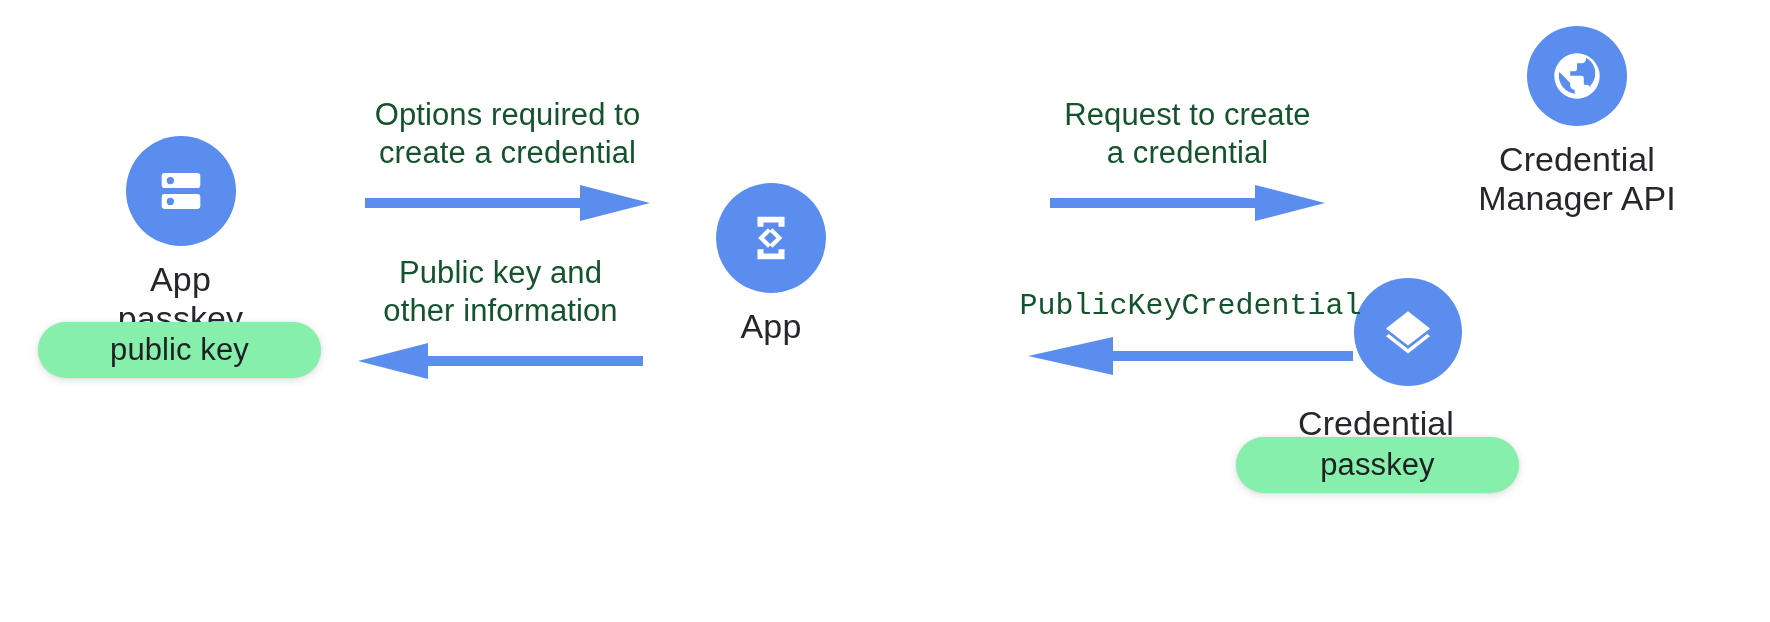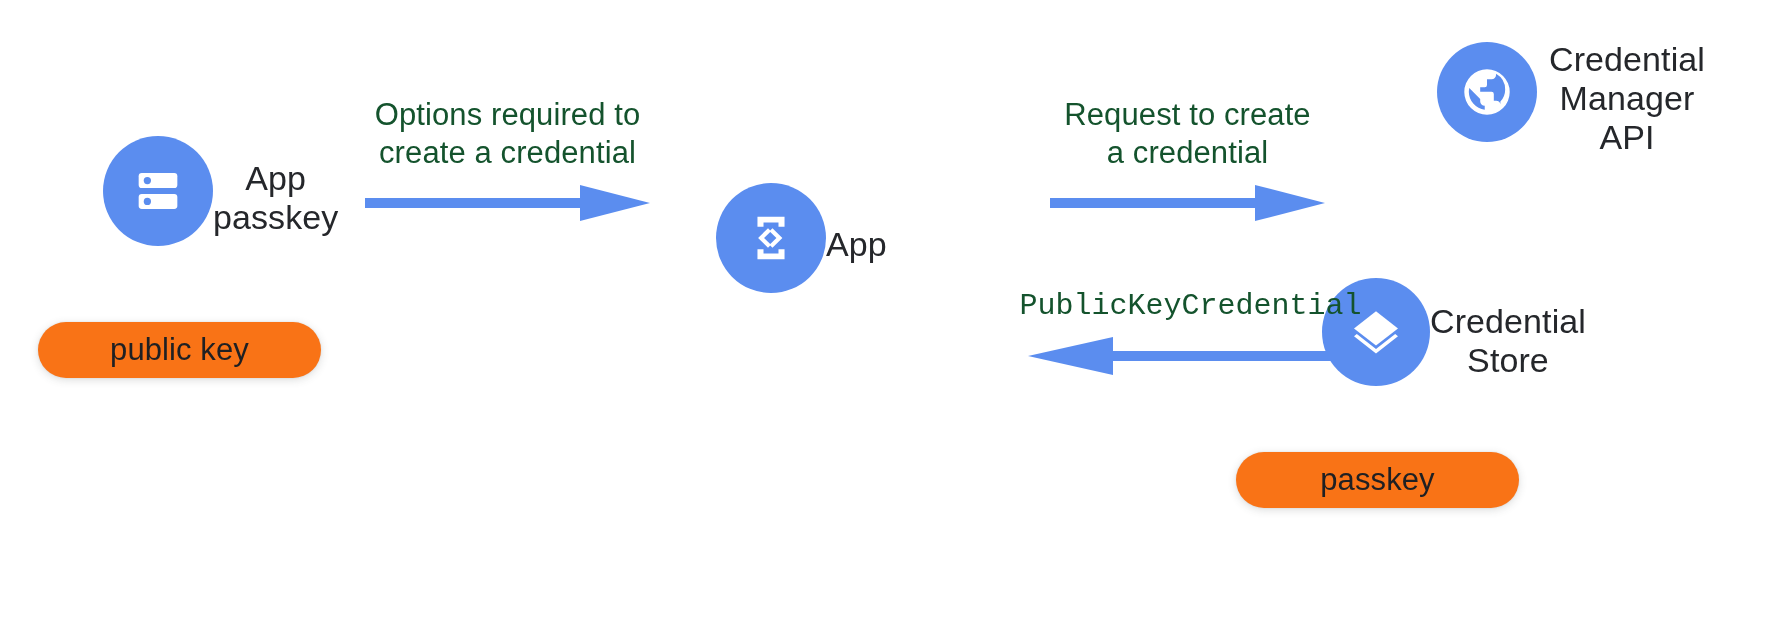--- a/index.html
+++ b/index.html
@@ -16,20 +16,21 @@
     width: 1770px;
     height: 622px;
     background: #ffffff;
     overflow: hidden;
   }
 
   
   .node {
     position: absolute;
     display: flex;
+    flex-direction: column;
     align-items: center;
   }
   .circle {
     border-radius: 50%;
     background: var(--brand, #5b8def);
     display: flex;
     align-items: center;
     justify-content: center;
     flex: none;
   }
@@ -40,21 +41,21 @@
     line-height: 1.15;
     font-weight: 400;
     text-align: center;
     white-space: pre-line;
     letter-spacing: 0.1px;
   }
 
   
   .pill {
     position: absolute;
-    background: #f97316;
+    background: #86efac;
     border-radius: 999px;
     box-shadow: 0 2px 8px rgba(60,64,67,0.18), 0 0 2px rgba(60,64,67,0.12);
     display: flex;
     align-items: center;
     justify-content: center;
     color: #1f2023;
     font-size: 31px;
     letter-spacing: 0.1px;
   }
 
@@ -130,34 +131,43 @@
   <div class="node" style="left:1258px; top:278px; width:236px;">
     <div class="circle" style="width:108px;height:108px; margin-left:64px;">
       <svg width="58" height="58" viewBox="0 0 24 24">
         <path fill="#ffffff" d="M12 3.4 2.9 10.5 12 17.6l9.1-7.1L12 3.4z"></path>
         <path fill="#ffffff" d="M12 19.05 4.05 12.86 2.9 13.75 12 20.85l9.1-7.1-1.16-.89L12 19.05z"></path>
       </svg>
     </div>
     <div class="caption" style="margin-top:18px;">Credential Store</div>
   </div>
 
-  <div class="pill" style="left:1236px; top:452px; width:283px; height:56px;">
+  <div class="pill" style="left:1236px; top:437px; width:283px; height:56px;">
     <span>passkey</span>
   </div>
 
   <div class="flow" style="left:365px; top:96px; width:285px;">
     <div class="flow-label">Options required to
 create a credential</div>
     <div class="arrow-gap"></div>
     <svg class="arrow" width="285" height="42" viewBox="0 0 285 42">
       <rect x="0" y="16" width="225" height="10" fill="#5b8def"></rect>
       <polygon points="215,3 285,21 215,39" fill="#5b8def"></polygon>
     </svg>
   </div>
 
+  <div class="flow" style="left:358px; top:254px; width:285px;">
+    <div class="flow-label">Public key and
+other information</div>
+    <div class="arrow-gap"></div>
+    <svg class="arrow" width="285" height="42" viewBox="0 0 285 42">
+      <rect x="60" y="16" width="225" height="10" fill="#5b8def"></rect>
+      <polygon points="70,3 0,21 70,39" fill="#5b8def"></polygon>
+    </svg>
+  </div>
 
   <div class="flow" style="left:1050px; top:96px; width:275px;">
     <div class="flow-label">Request to create
 a credential</div>
     <div class="arrow-gap"></div>
     <svg class="arrow" width="275" height="42" viewBox="0 0 275 42">
       <rect x="0" y="16" width="215" height="10" fill="#5b8def"></rect>
       <polygon points="205,3 275,21 205,39" fill="#5b8def"></polygon>
     </svg>
   </div>

